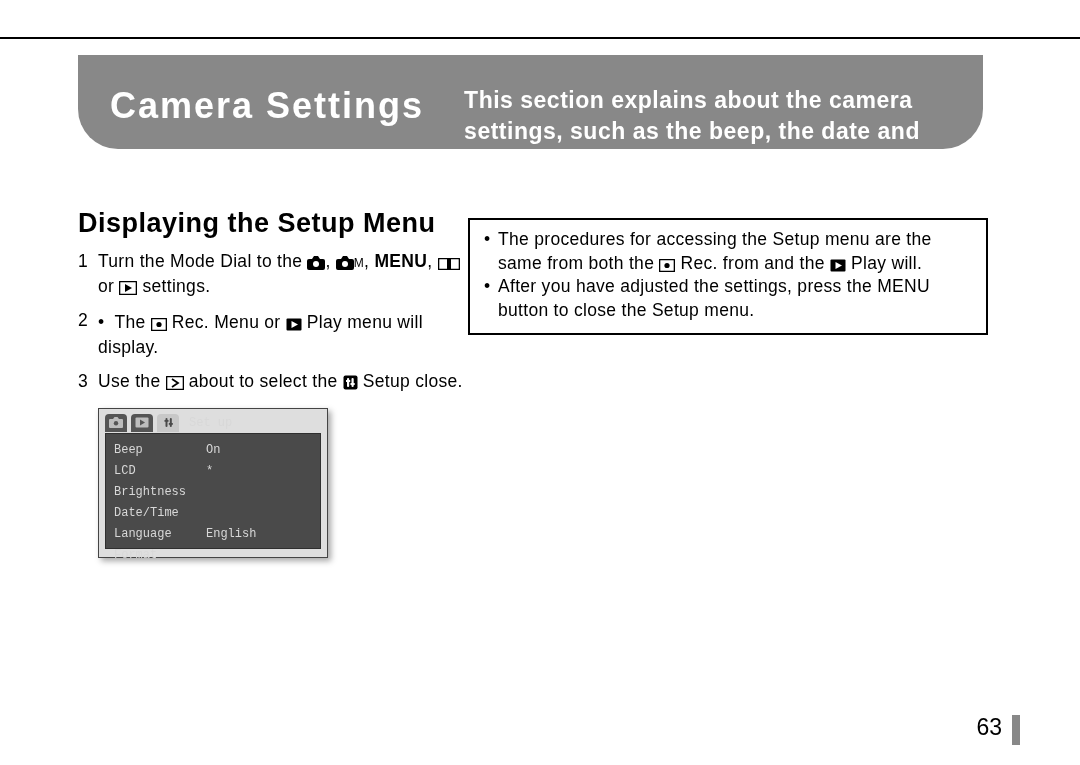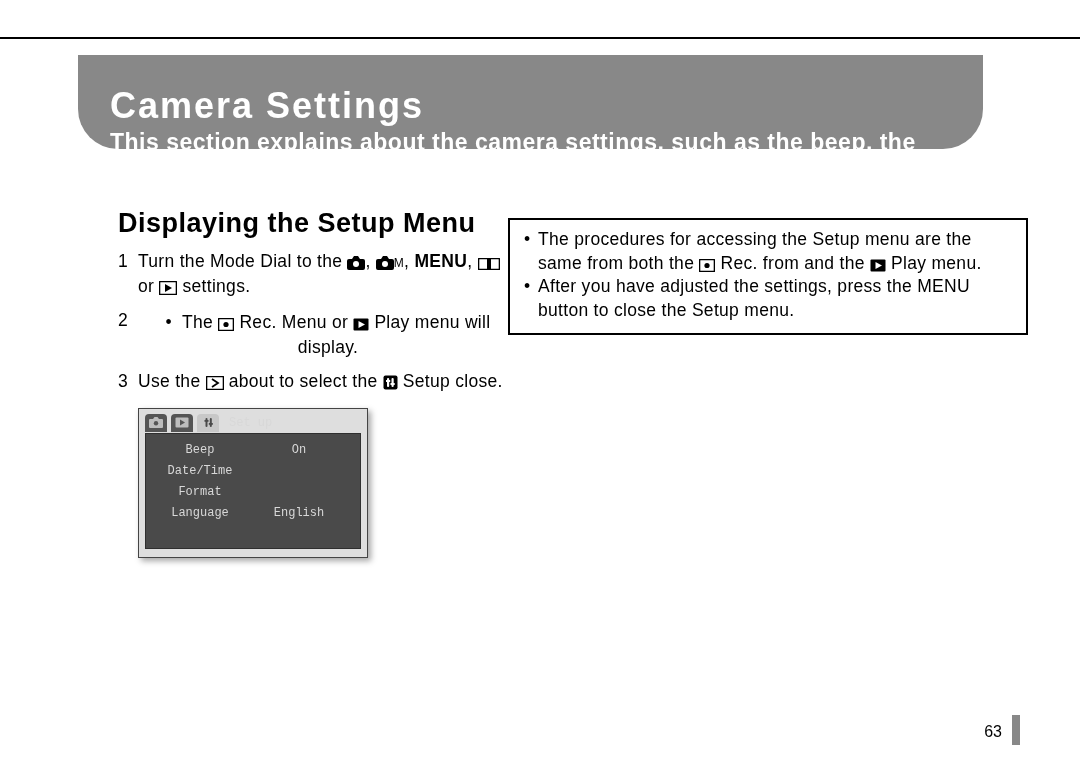--- a/index.html
+++ b/index.html
@@ -32,21 +32,20 @@
     left: 78px;
     width: 905px;
     height: 94px;
     background: #888888;
     border-radius: 0 0 40px 40px;
     color: #fff;
     display: flex;
     align-items: flex-start;
     padding: 30px 32px 22px 32px;
     box-sizing: border-box;
-    flex-direction: column;
   }
   .header-band h1 {
     font-size: 36px;
     font-weight: 700;
     margin: 0;
     letter-spacing: 2px;
     flex: 0 0 auto;
     padding-right: 40px;
   }
   .header-intro {
@@ -55,21 +54,20 @@
     letter-spacing: 0.5px;
     font-weight: 700;
   }
 
   .content {
     position: absolute;
     top: 200px;
     left: 78px;
     right: 78px;
     bottom: 30px;
-    margin-left: 40px;
   }
   .col-left {
     position: absolute;
     left: 0;
     top: 0;
     width: 400px;
   }
   .col-right {
     position: absolute;
     left: 390px;
@@ -96,21 +94,20 @@
   }
   ol.steps > li > .num {
     flex: 0 0 20px;
   }
   ol.steps > li > .body {
     flex: 1;
   }
   .sub-bullet {
     margin-top: 2px;
     padding-left: 0;
-    text-align: center;
   }
   .sub-bullet .dot {
     display: inline-block;
   }
   .bold { font-weight: 700; }
 
   .notes-box {
     border: 2px solid #000;
     padding: 8px 14px 10px 14px;
     font-size: 17.5px;
@@ -173,29 +170,29 @@
     background: #4a4a4a;
     border: 1px solid #2f2f2f;
     height: 116px;
     padding: 6px 8px;
     box-sizing: border-box;
     color: #d8d8d8;
     font-family: "Courier New", monospace;
     font-size: 12px;
     line-height: 1.75;
   }
-  .lcd-row { display: flex; text-align: center; }
+  .lcd-row { display: flex; }
   .lcd-row .k { flex: 0 0 92px; }
   .lcd-row .v { flex: 1; }
 
   .page-number {
     position: absolute;
     right: 78px;
     bottom: 24px;
-    font-size: 16px;
+    font-size: 23px;
   }
   .page-accent {
     position: absolute;
     right: 60px;
     bottom: 20px;
     width: 8px;
     height: 30px;
     background: #888888;
   }
 
@@ -329,29 +326,33 @@
               </svg>
           </div>
           <span class="tab-label">Set up</span>
         </div>
         <div class="lcd-body">
           <div class="lcd-row">
               <span class="k">Beep</span>
               <span class="v">On</span>
             </div>
           <div class="lcd-row">
+              <span class="k">LCD Brightness</span>
+              <span class="v">*</span>
+            </div>
+          <div class="lcd-row">
               <span class="k">Date/Time</span>
+            </div>
+          <div class="lcd-row">
+              <span class="k">Language</span>
+              <span class="v">English</span>
             </div>
           <div class="lcd-row">
               <span class="k">Format</span>
               <span class="v"></span>
-            </div>
-          <div class="lcd-row">
-              <span class="k">Language</span>
-              <span class="v">English</span>
             </div>
         </div>
       </div>
 
     </div>
 
     <div class="col-right">
       <div class="notes-box">
         <ul>
           <li>
@@ -364,21 +365,21 @@
                     <circle cx="8" cy="6.5" r="2.6" fill="#000"></circle>
                   </svg>
               </span>
               <span> Rec. from and the </span>
               <span class="inline-icon">
                 <svg width="16" height="13" viewBox="0 0 16 13">
                     <rect x="0.5" y="0.5" width="15" height="12" rx="1" fill="#000"></rect>
                     <path d="M5.5 3 L12 6.5 L5.5 10 Z" fill="#fff"></path>
                   </svg>
               </span>
-              <span> Play menu.</span>
+              <span> Play will.</span>
             </span>
           </li>
           <li>
             <span class="dot">•</span>
             <span class="txt">After you have adjusted the settings, press the MENU button to close the Setup menu.</span>
           </li>
         </ul>
       </div>
     </div>
 

